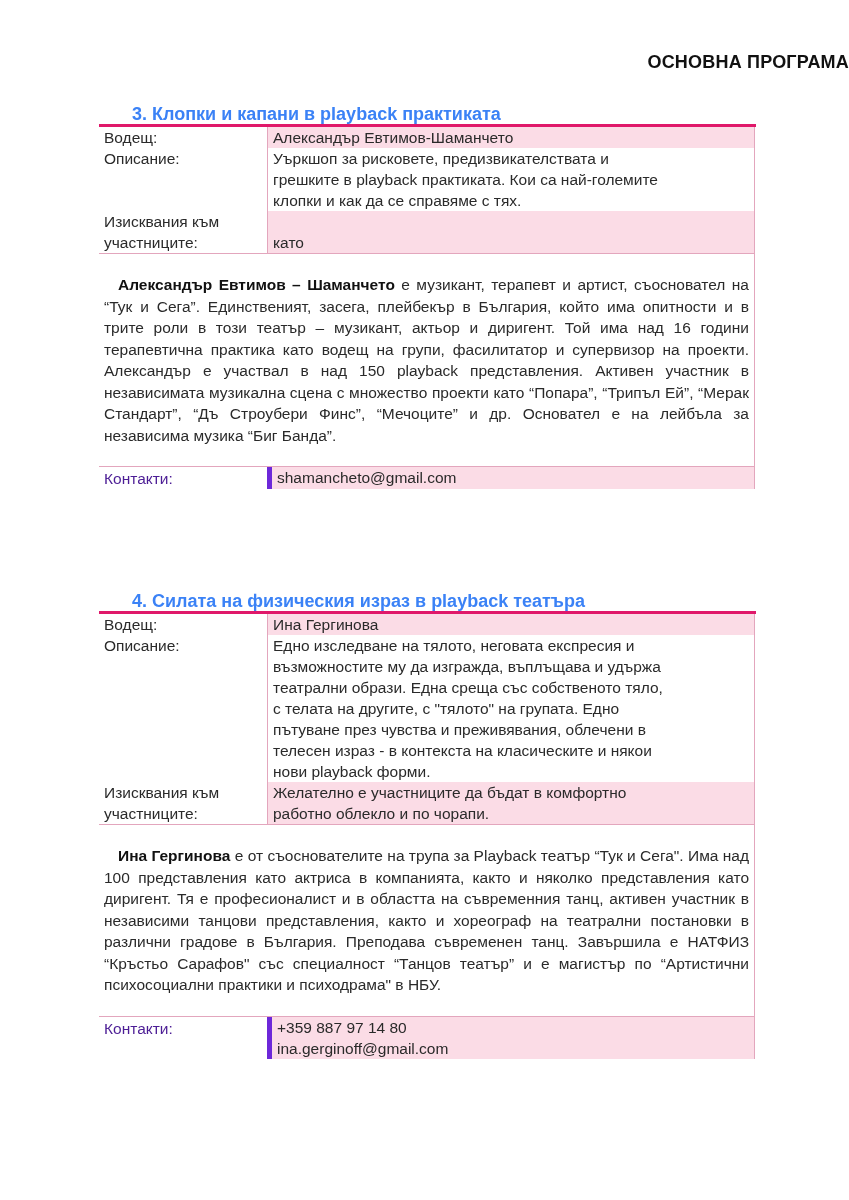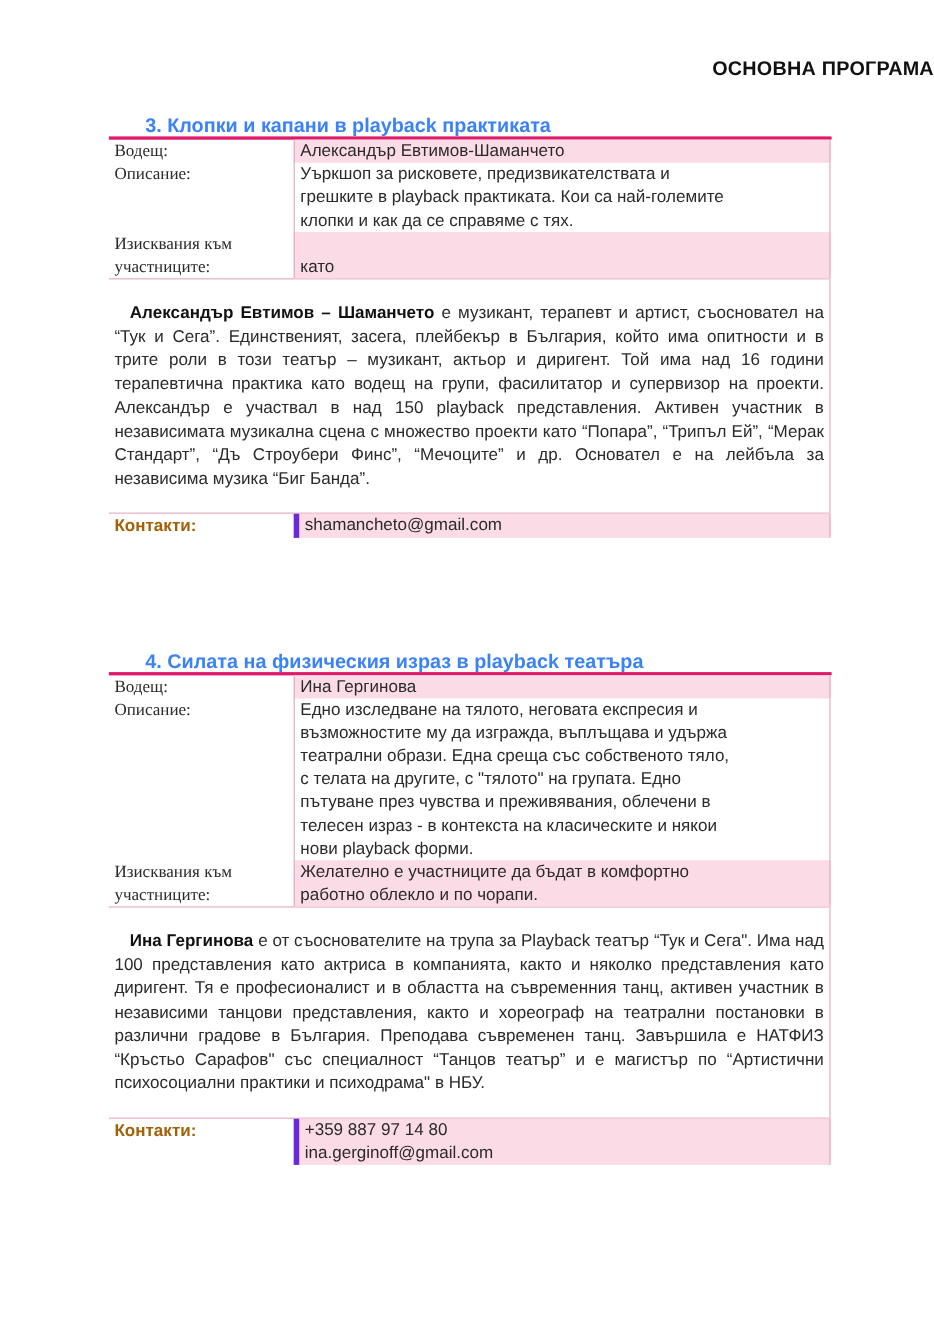--- a/index.html
+++ b/index.html
@@ -15,21 +15,21 @@
   .section { position: absolute; left: 99px; width: 656px; }
   .sec-heading {
     font-family: "Liberation Sans", sans-serif;
     font-weight: bold; font-size: 18px; color: #3b82f6;
     padding-left: 5px; height: 20px; line-height: 20px; margin-left: 28px;
   }
   .heading-rule { height: 3px; background: #e0186a; margin-left: 0; width: 657px; }
   .row { display: flex; font-size: 15.5px; line-height: 21px; }
   .row .label {
     width: 163px; padding-left: 5px; flex: none; color: #2a2a2a;
-    font-family: Liberation Serif, serif;
+    font-family: Liberation Sans, sans-serif;
   }
   .row .value {
     flex: 1; padding-left: 5px; border-left: 1px solid #e3a6bd;
     border-right: 1px solid #e3a6bd; color: #2a2a2a;
     font-family: "Liberation Sans", sans-serif;
   }
   .pink { background: #fbdce6; }
   .req-row .label { line-height: 21px; }
   .req-row .value { display: flex; flex-direction: column; justify-content: flex-end; }
   .table-bottom { height: 1px; background: #e3a6bd; }
@@ -37,21 +37,21 @@
     border-right: 1px solid #e3a6bd;
     padding: 20px 5px 20px 5px;
     font-family: "Liberation Sans", sans-serif;
     font-size: 15.5px; line-height: 21.5px; text-align: justify; color: #2a2a2a;
   }
   .bio p { margin: 0; text-indent: 14px; }
   .bio b { color: #111; }
   .contact-rule { height: 1px; background: #e3a6bd; }
   .contact-row { display: flex; font-size: 15.5px; line-height: 21px; }
   .contact-row .label {
-    width: 163px; padding-left: 5px; flex: none; font-weight: bold; color: #a16207;
+    width: 163px; padding-left: 5px; flex: none; font-weight: normal; color: #4c1d95;
     font-family: "Liberation Sans", sans-serif; padding-top: 1px;
   }
   .contact-row .value {
     flex: 1; padding-left: 5px; background: #fbdce6;
     border-left: 5px solid #6d28d9; border-right: 1px solid #e3a6bd;
     font-family: "Liberation Sans", sans-serif; color: #2a2a2a;
   }
   .contact-row .value span { display: block; }
 </style>
 </head>

